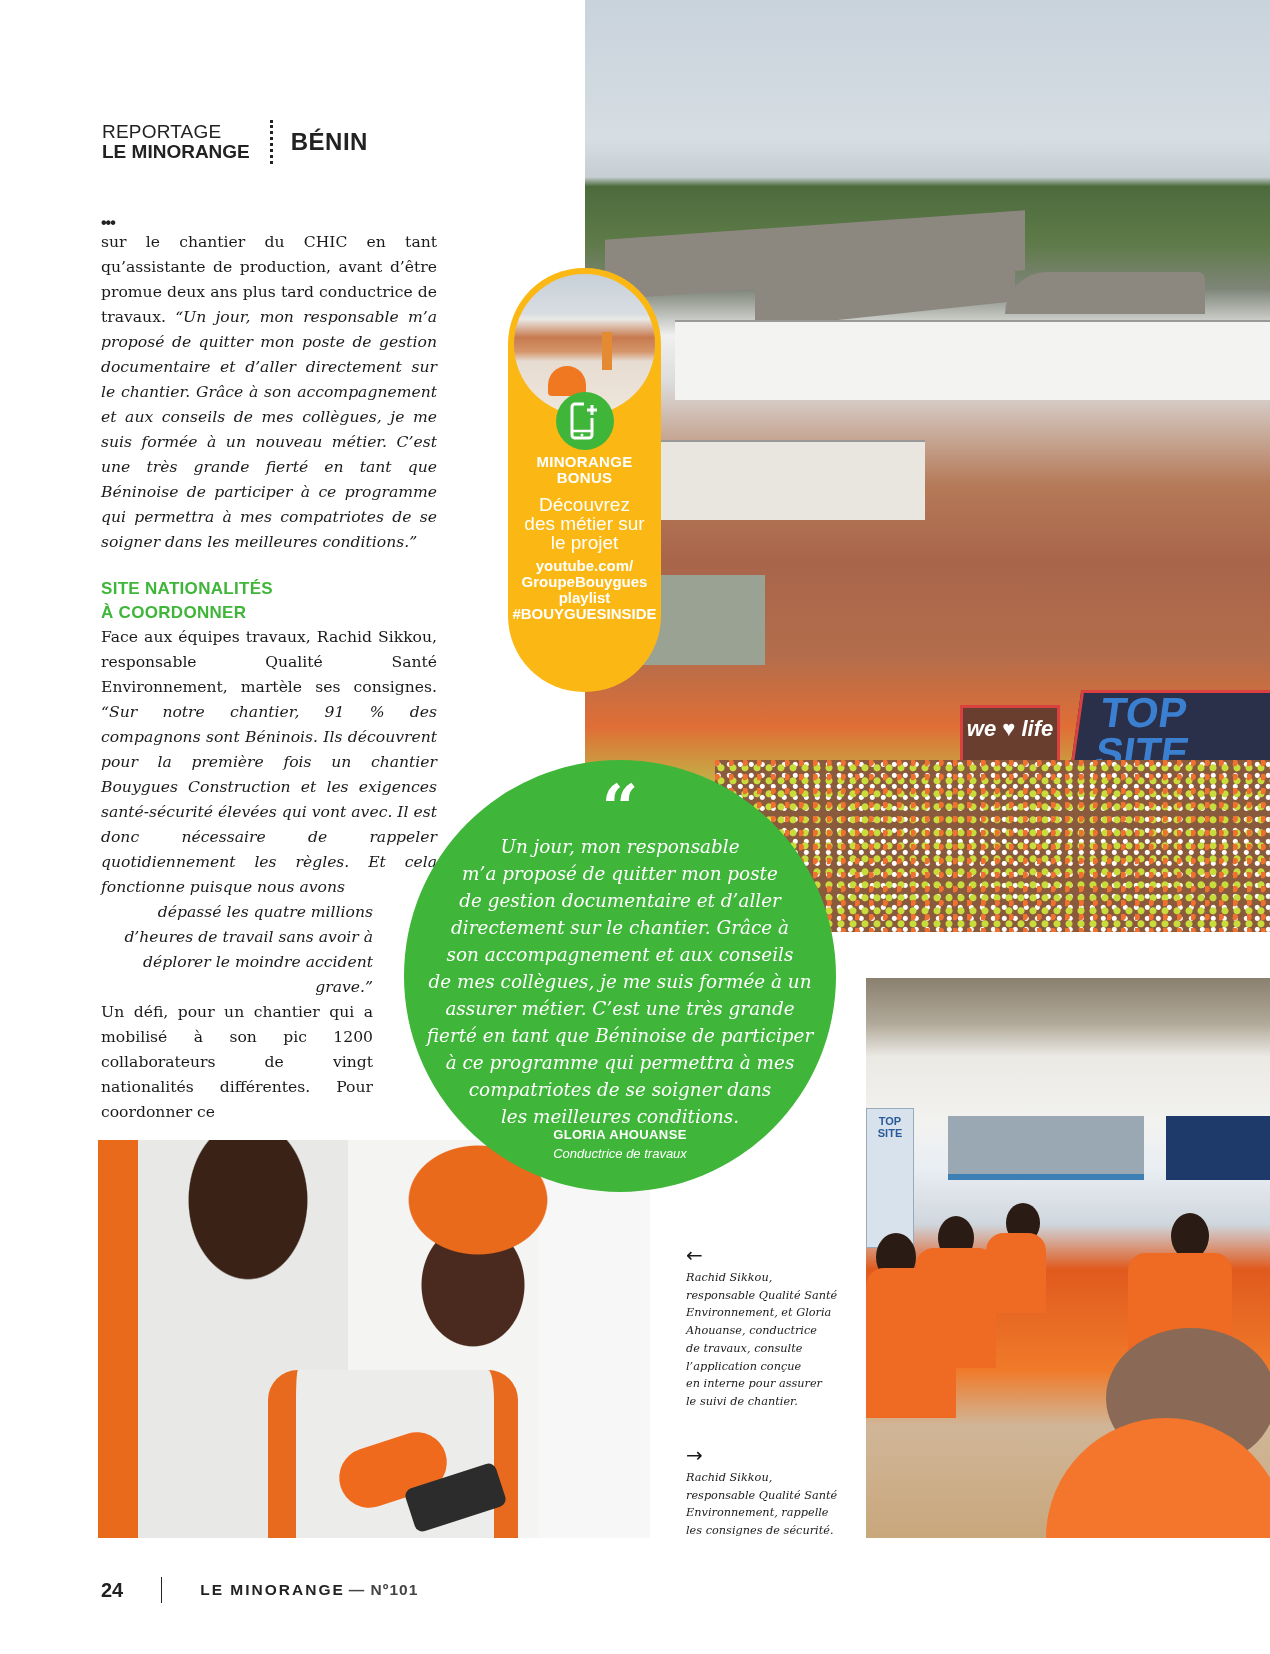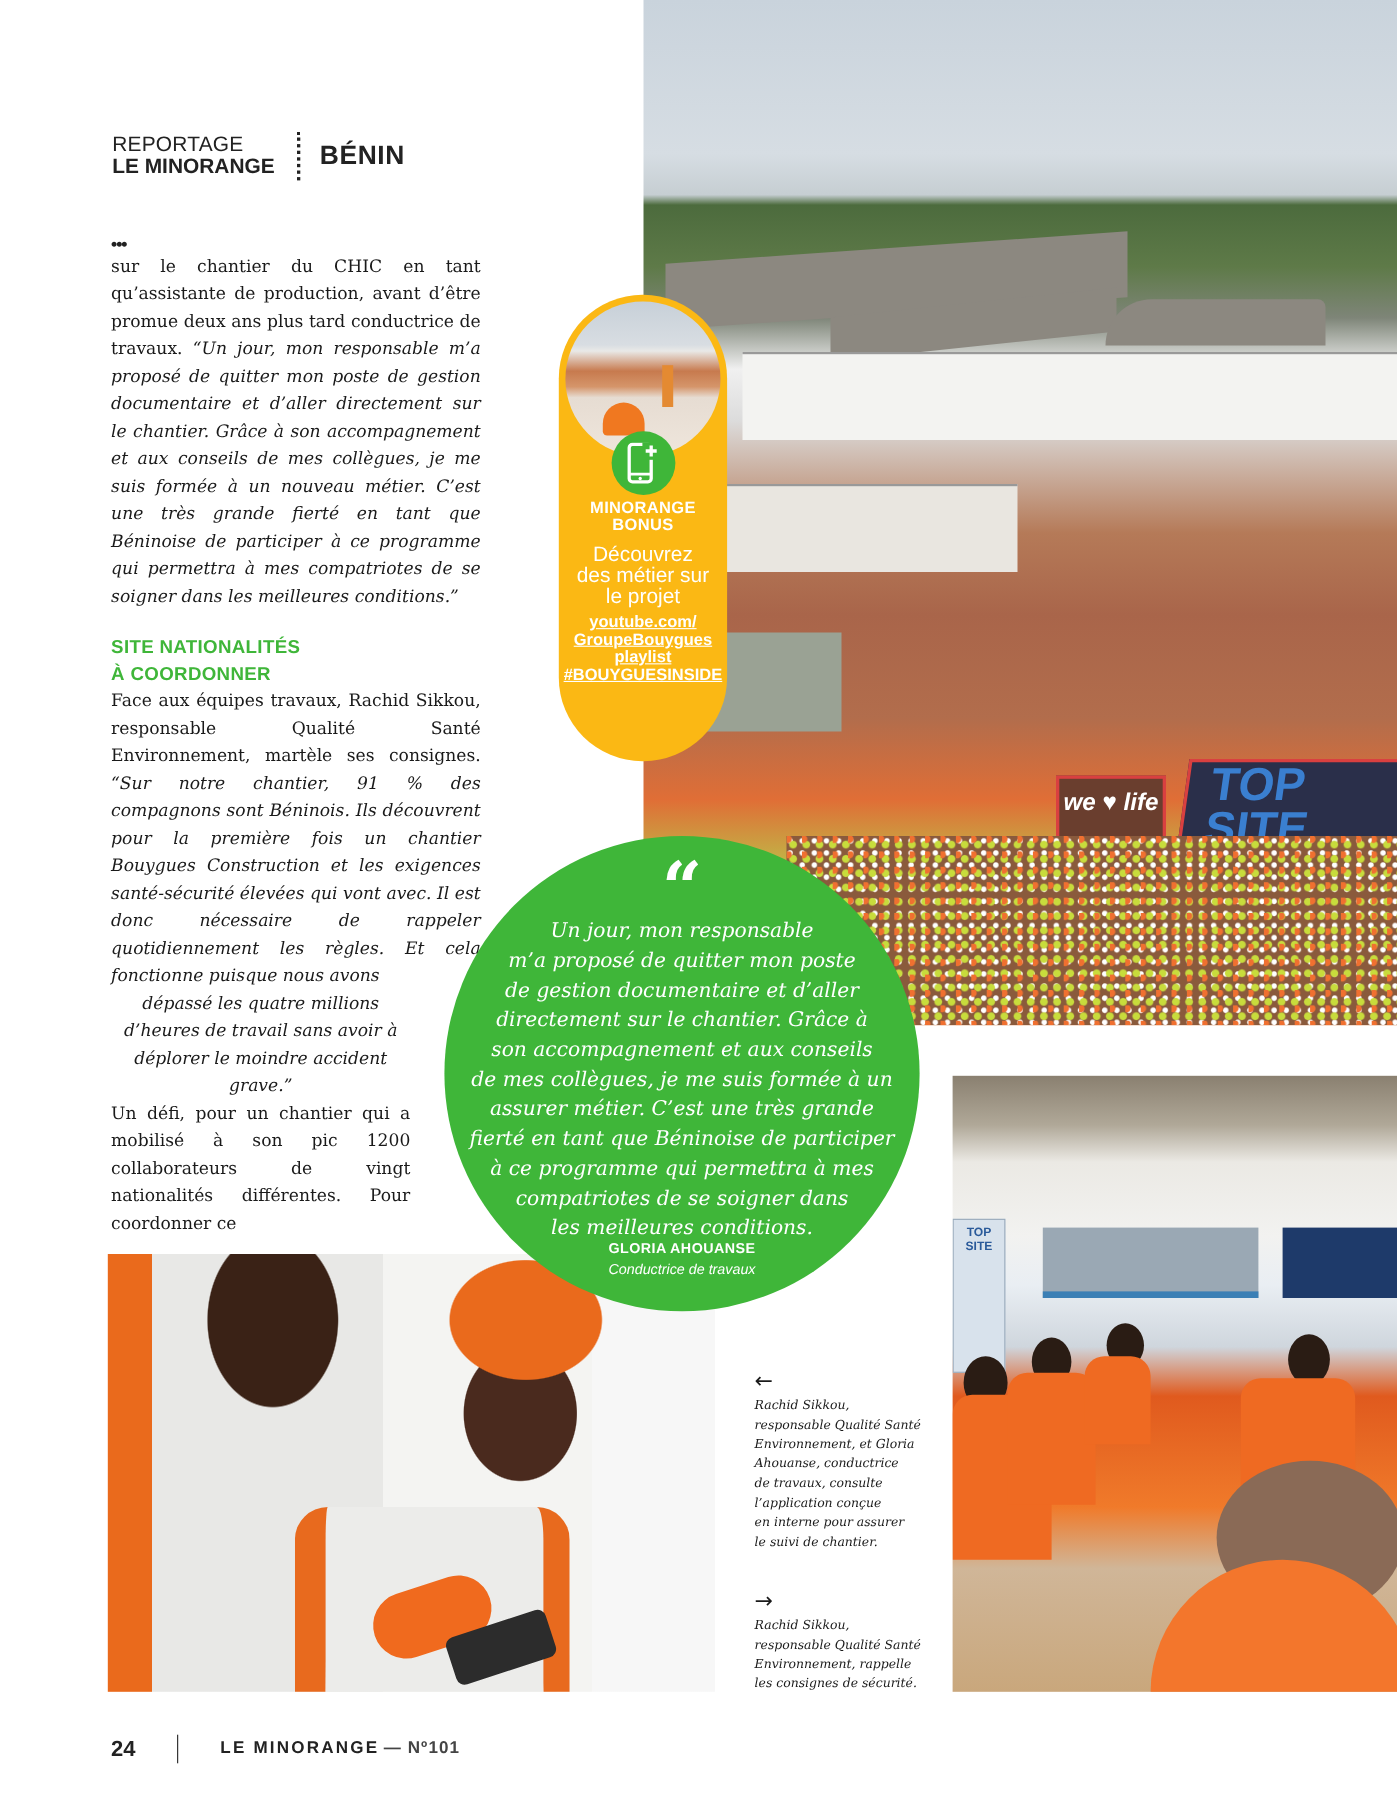--- a/index.html
+++ b/index.html
@@ -63,21 +63,21 @@
 
   
   .bonus { position: absolute; left: 508px; top: 268px; width: 153px; height: 424px; background: #fbb814; border-radius: 76px; overflow: hidden; text-align: center; font-family: "Liberation Sans", sans-serif; }
   .bonus .thumb { position: absolute; left: 6px; top: 6px; width: 141px; height: 141px; border-radius: 50%; overflow: hidden;
     background: linear-gradient(180deg, #c7d0d8 0%, #d8dde2 28%, #e9e9e7 32%, #c77a4e 45%, #d5956a 55%, #e6dcd2 62%, #efe6dc 100%); }
   .bonus .thumb .hat { position: absolute; left: 34px; top: 92px; width: 38px; height: 30px; background: #f07820; border-radius: 19px 19px 4px 4px; }
   .bonus .thumb .worker { position: absolute; left: 88px; top: 58px; width: 10px; height: 38px; background: #e48a32; }
   .bonus .icon-circle { position: absolute; left: 48px; top: 124px; width: 58px; height: 58px; border-radius: 50%; background: #3fb639; display: flex; align-items: center; justify-content: center; }
   .bonus .title { position: absolute; left: 0; right: 0; top: 186px; color: #ffffff; font-weight: 700; font-size: 15px; line-height: 16px; letter-spacing: 0.3px; }
   .bonus .desc { position: absolute; left: 0; right: 0; top: 227px; color: #ffffff; font-size: 19px; line-height: 19px; font-weight: 400; }
-  .bonus .link { position: absolute; left: -4px; right: -4px; top: 290px; color: #ffffff; font-weight: 700; font-size: 15px; line-height: 16px; text-decoration: underline; }
+  .bonus .link { position: absolute; left: -4px; right: -4px; top: 290px; color: #ffffff; font-weight: 700; font-size: 15px; line-height: 16px; }
 
   
   .quote { position: absolute; left: 404px; top: 760px; width: 432px; height: 432px; border-radius: 50%; background: #3fb639; color: #ffffff; text-align: center; }
   .quote .mark { position: absolute; left: 0; right: 0; top: 18px; font-family: "DejaVu Serif", serif; font-weight: 700; font-size: 64px; line-height: 60px; }
   .quote .text { position: absolute; left: 0; right: 0; top: 73px; font-family: "DejaVu Serif", serif; font-style: italic; font-size: 18.4px; line-height: 27px; }
   .quote .text span { display: block; white-space: nowrap; }
   .quote .author { position: absolute; left: 0; right: 0; top: 367px; font-family: "Liberation Sans", sans-serif; font-weight: 700; font-size: 13px; letter-spacing: 0.4px; }
   .quote .role { position: absolute; left: 0; right: 0; top: 386px; font-family: "Liberation Sans", sans-serif; font-style: italic; font-size: 13px; }
 
   
@@ -127,21 +127,21 @@
     <span>sur le chantier du CHIC en tant qu’assistante de production, avant d’être promue deux ans plus tard conductrice de travaux.</span>
     <em>“Un jour, mon responsable m’a proposé de quitter mon poste de gestion documentaire et d’aller directement sur le chantier. Grâce à son accompagnement et aux conseils de mes collègues, je me suis formée à un nouveau métier. C’est une très grande fierté en tant que Béninoise de participer à ce programme qui permettra à mes compatriotes de se soigner dans les meilleures conditions.”</em>
   </p>
   <div class="subhead">
     <span>SITE NATIONALITÉS</span><br>
     <span>À COORDONNER</span>
   </div>
   <p>
     <span>Face aux équipes travaux, Rachid Sikkou, responsable Qualité Santé Environnement, martèle ses consignes. </span><em>“Sur notre chantier, 91 % des compagnons sont Béninois. Ils découvrent pour la première fois un chantier Bouygues Construction et les exigences santé-sécurité élevées qui vont avec. Il est donc nécessaire de rappeler quotidiennement les règles. Et cela fonctionne puisque nous avons</em>
   </p>
-  <p class="narrow" style="text-align:center;">
+  <p class="narrow" style="text-align:right;">
     <em>dépassé les quatre millions d’heures de travail sans avoir à déplorer le moindre accident grave.”</em>
   </p>
   <p class="narrow">
     <span>Un défi, pour un chantier qui a mobilisé à son pic 1200 collaborateurs de vingt nationalités différentes. Pour coordonner ce</span>
   </p>
 </div>
 
 <div class="bonus">
   <div class="thumb">
     <div class="worker"></div>

